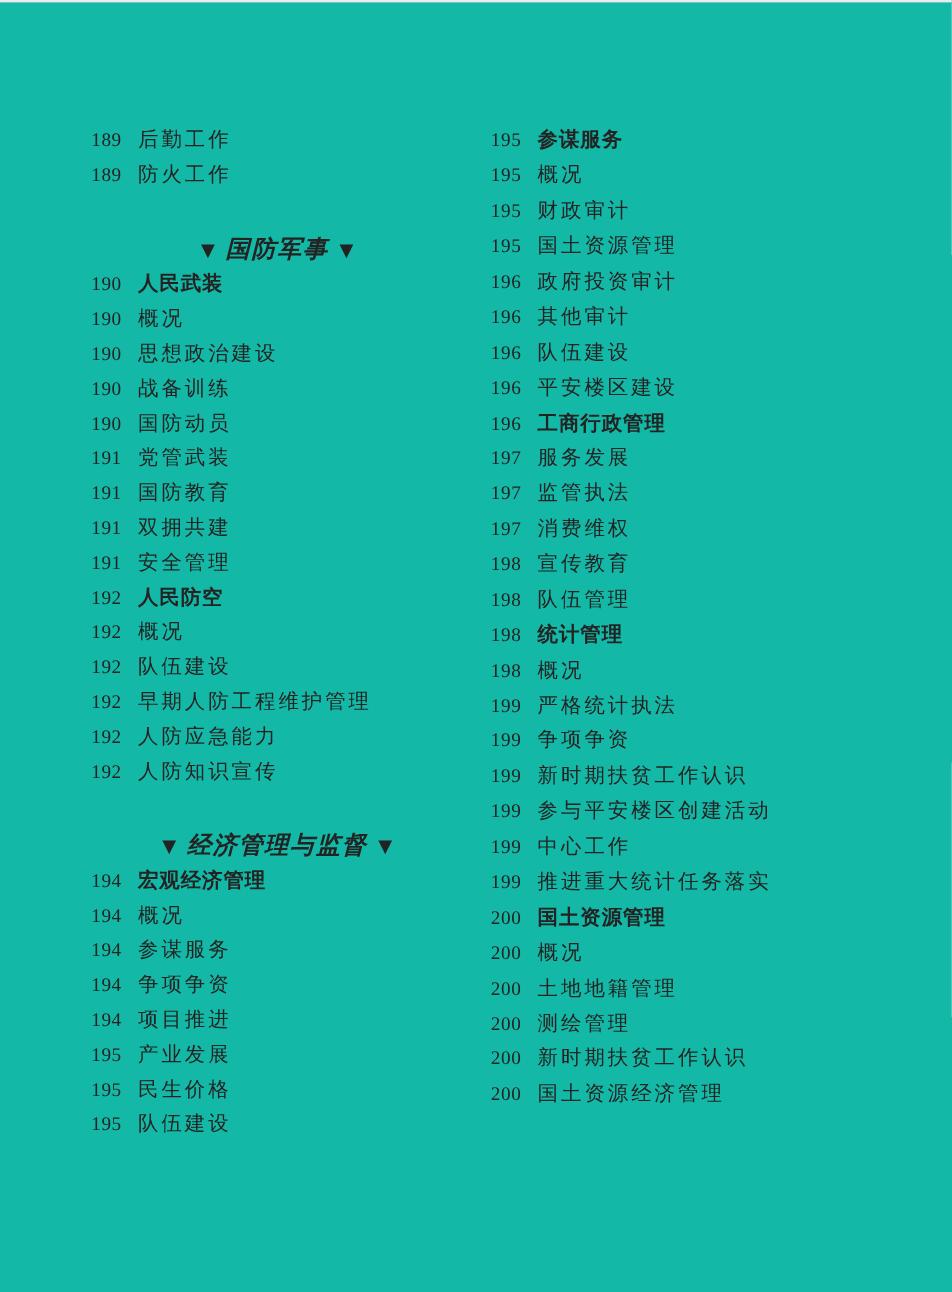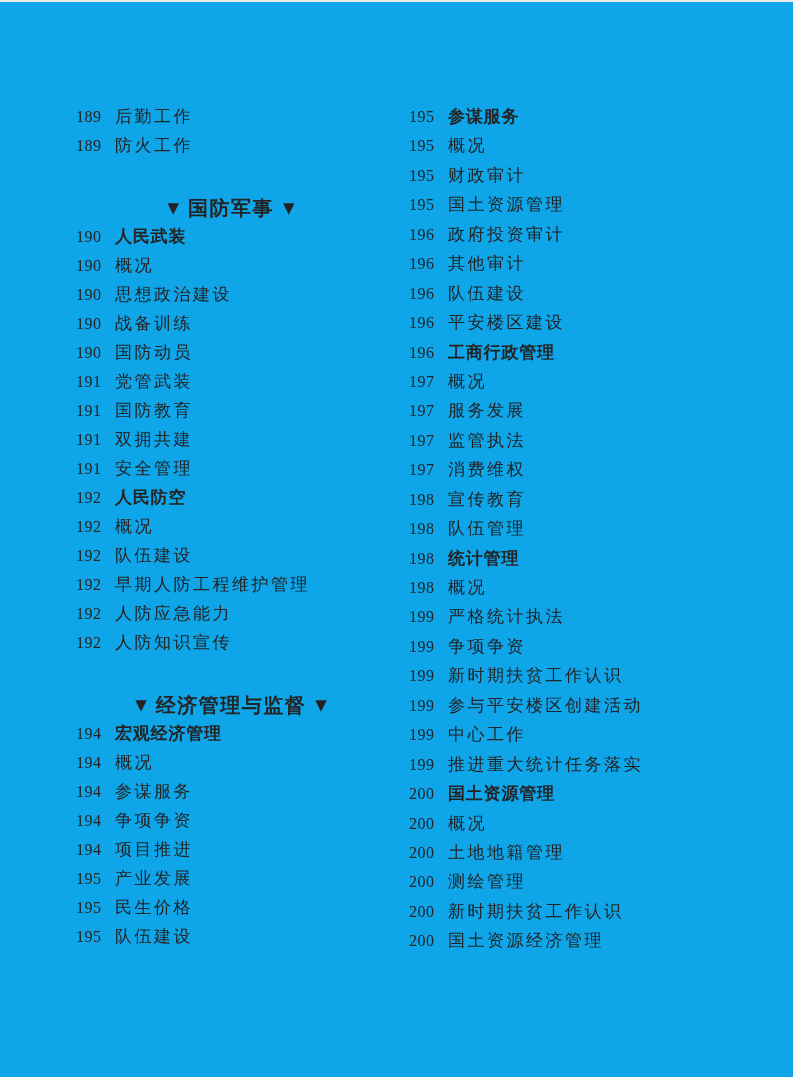--- a/index.html
+++ b/index.html
@@ -11,21 +11,21 @@
     height: 1077px;
     background: #ffffff;
     font-family: "Liberation Serif", serif;
     color: #232323;
     overflow: hidden;
   }
   .page {
     position: relative;
     width: 793px;
     height: 1077px;
-    background: #0ea5e9;
+    background: #14b8a6;
   }
   .scan-edge {
     position: absolute;
     top: 0; left: 0;
     width: 100%; height: 2px;
     background: #ececec;
   }
   .column {
     position: absolute;
     top: 102px;
@@ -74,20 +74,21 @@
     font-family: "Liberation Serif", serif;
   }
   .section-marker {
     font-size: 15px;
     letter-spacing: 0;
     margin: 0 9px;
     font-family: "DejaVu Sans", sans-serif;
   }
   .section-title {
     white-space: nowrap;
+    font-style: italic;
   }
 </style>
 </head>
 <body style="color: rgb(35, 35, 35); background: rgb(255, 255, 255);">
 
 <div class="page">
   <div class="scan-edge"></div>
   <div class="column column-left">
       <div class="entry"><span class="page-num">189</span><span class="entry-title">后勤工作</span></div>
       <div class="entry"><span class="page-num">189</span><span class="entry-title">防火工作</span></div>
@@ -128,21 +129,20 @@
   <div class="column column-right">
       <div class="entry bold"><span class="page-num">195</span><span class="entry-title">参谋服务</span></div>
       <div class="entry"><span class="page-num">195</span><span class="entry-title">概况</span></div>
       <div class="entry"><span class="page-num">195</span><span class="entry-title">财政审计</span></div>
       <div class="entry"><span class="page-num">195</span><span class="entry-title">国土资源管理</span></div>
       <div class="entry"><span class="page-num">196</span><span class="entry-title">政府投资审计</span></div>
       <div class="entry"><span class="page-num">196</span><span class="entry-title">其他审计</span></div>
       <div class="entry"><span class="page-num">196</span><span class="entry-title">队伍建设</span></div>
       <div class="entry"><span class="page-num">196</span><span class="entry-title">平安楼区建设</span></div>
       <div class="entry bold"><span class="page-num">196</span><span class="entry-title">工商行政管理</span></div>
-      <div class="entry"><span class="page-num">197</span><span class="entry-title">概况</span></div>
       <div class="entry"><span class="page-num">197</span><span class="entry-title">服务发展</span></div>
       <div class="entry"><span class="page-num">197</span><span class="entry-title">监管执法</span></div>
       <div class="entry"><span class="page-num">197</span><span class="entry-title">消费维权</span></div>
       <div class="entry"><span class="page-num">198</span><span class="entry-title">宣传教育</span></div>
       <div class="entry"><span class="page-num">198</span><span class="entry-title">队伍管理</span></div>
       <div class="entry bold"><span class="page-num">198</span><span class="entry-title">统计管理</span></div>
       <div class="entry"><span class="page-num">198</span><span class="entry-title">概况</span></div>
       <div class="entry"><span class="page-num">199</span><span class="entry-title">严格统计执法</span></div>
       <div class="entry"><span class="page-num">199</span><span class="entry-title">争项争资</span></div>
       <div class="entry"><span class="page-num">199</span><span class="entry-title">新时期扶贫工作认识</span></div>

